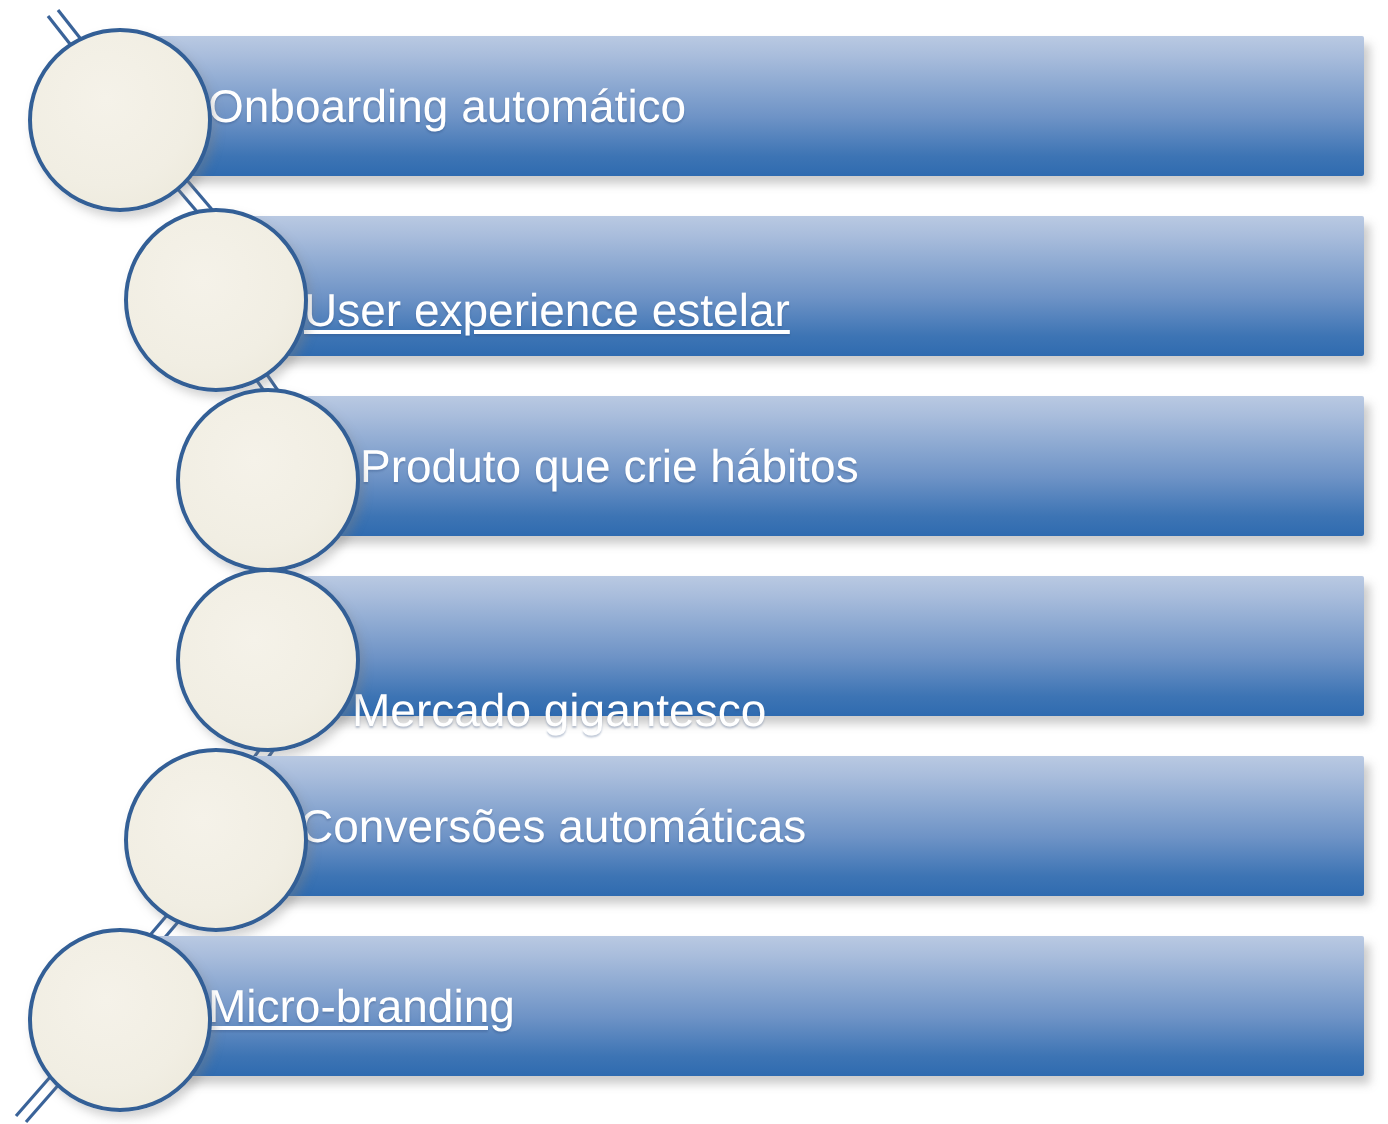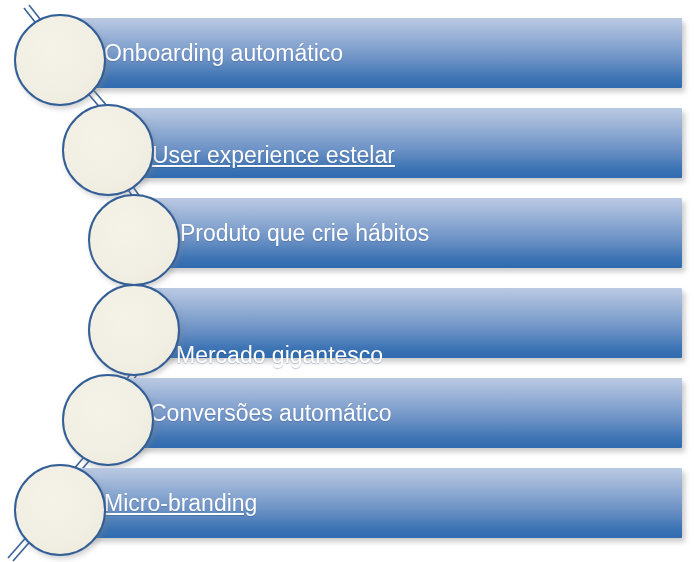--- a/index.html
+++ b/index.html
@@ -122,21 +122,21 @@
   </div>
 
   <div class="row">
     <div class="bar" style="left:148px; top:288px; width:534px;"></div>
     <div class="bar-label" style="left:176px; top:288px;margin-top:32px;">Mercado gigantesco</div>
     <div class="node" style="left:88px; top:284px;"></div>
   </div>
 
   <div class="row">
     <div class="bar" style="left:122px; top:378px; width:560px;"></div>
-    <div class="bar-label" style="left:150px; top:378px;">Conversões automático</div>
+    <div class="bar-label" style="left:150px; top:378px;">Conversões automáticas</div>
     <div class="node" style="left:62px; top:374px;"></div>
   </div>
 
   <div class="row">
     <div class="bar" style="left:75px; top:468px; width:607px;"></div>
     <div class="bar-label" style="left:104px; top:468px;text-decoration:underline;">Micro-branding</div>
     <div class="node" style="left:14px; top:464px;"></div>
   </div>
 
 </div>

